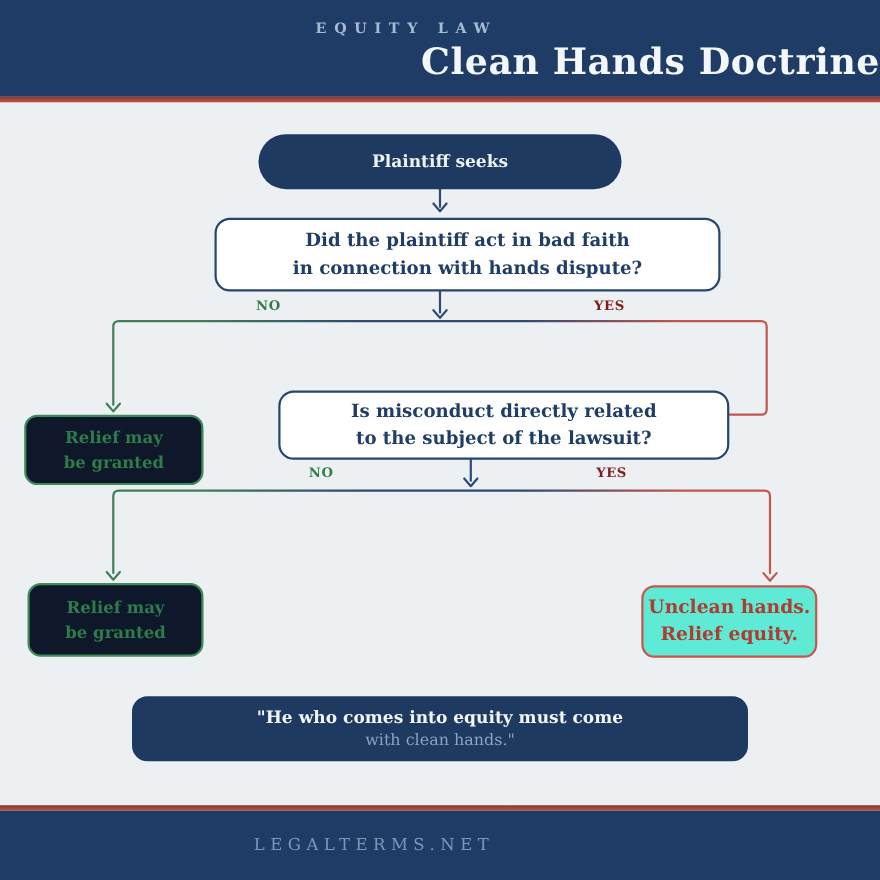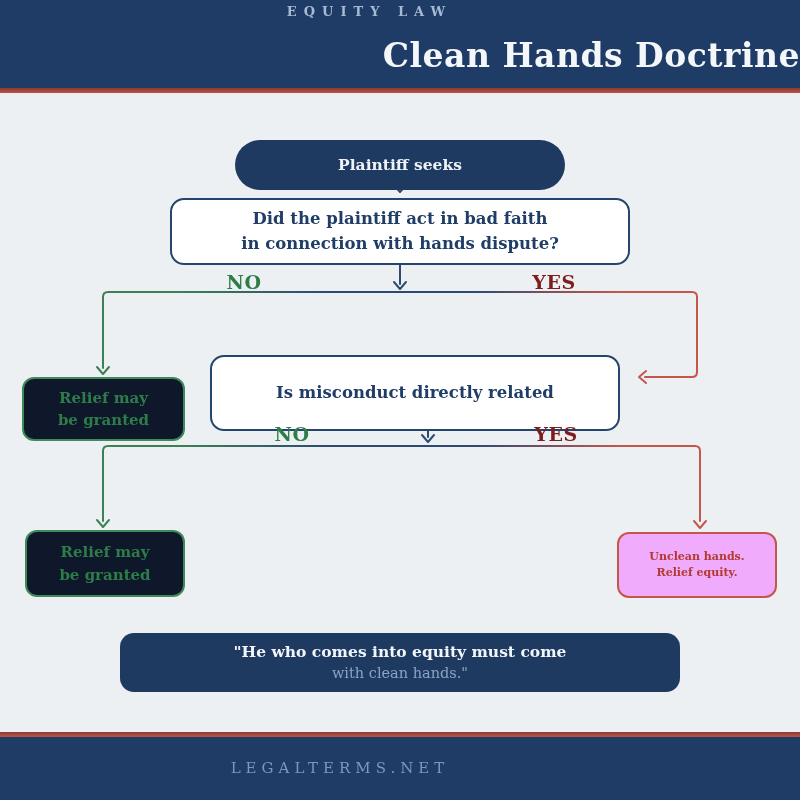--- a/index.html
+++ b/index.html
@@ -11,51 +11,51 @@
     font-family:"DejaVu Serif","Liberation Serif",serif;
     overflow:hidden;
   }
   
   .band-top{position:absolute;left:0;top:0;width:800px;height:88px;background:#1f3c66;}
   .divider-top{position:absolute;left:0;top:88px;width:800px;height:5px;
     background:linear-gradient(to bottom,#8c3a30,#b85547);}
   .divider-bottom{position:absolute;left:0;top:732px;width:800px;height:5px;
     background:linear-gradient(to bottom,#8c3a30,#b85547);}
   .band-bottom{position:absolute;left:0;top:737px;width:800px;height:63px;background:#1f3c66;}
-  .kicker{position:absolute;left:0;top:4px;width:739px;text-align:center;
+  .kicker{position:absolute;left:0;top:19px;width:739px;text-align:center;
     color:#a6bad4;font-size:13px;font-weight:bold;letter-spacing:7px;}
   .title{position:absolute;left:0;top:36px;width:800px;text-align:right;
     color:#f4f7fa;font-size:33px;font-weight:bold;letter-spacing:0.5px;}
   .site{position:absolute;left:0;top:759px;width:680px;text-align:center;
     color:#7d97ba;font-size:15px;letter-spacing:5px;}
   
   .connectors{position:absolute;left:0;top:0;width:800px;height:800px;pointer-events:none;}
   
   .node{position:absolute;display:flex;flex-direction:column;justify-content:center;
     text-align:center;box-sizing:border-box;}
   .node-start{left:235px;top:122px;width:330px;height:50px;border-radius:26px;
-    background:#1e3a61;color:#eef3f8;font-size:15.5px;font-weight:bold;line-height:1.32;margin-top:18px;}
+    background:#1e3a61;color:#eef3f8;font-size:15.5px;font-weight:bold;line-height:1.32;}
   .node-question{background:#ffffff;border:2px solid #24456e;border-radius:14px;
-    color:#1f3d66;font-size:16.5px;font-weight:bold;line-height:1.5;}
+    color:#1f3d66;font-size:16.5px;font-weight:bold;line-height:1.5;margin-left:25px;}
   .node-q1{left:170px;top:198px;width:460px;height:67px;}
-  .node-q2{left:210px;top:355px;width:410px;height:76px;}
+  .node-q2{left:228px;top:355px;width:410px;height:63px;}
   .node-green{background:#0f172a;border:2px solid #3e8a58;border-radius:12px;
     color:#2c7d49;font-size:15px;font-weight:bold;line-height:1.5;}
   .node-green-1{left:22px;top:377px;width:163px;height:64px;}
   .node-green-2{left:25px;top:530px;width:160px;height:67px;}
-  .node-red{background:#f0abfc;border:2px solid #c4574c;border-radius:12px;
-    color:#b13a31;font-size:11px;font-weight:bold;line-height:1.5;
-    left:617px;top:532px;width:160px;height:66px;}
+  .node-red{background:#5eead4;border:2px solid #c4574c;border-radius:12px;
+    color:#b13a31;font-size:17px;font-weight:bold;line-height:1.5;
+    left:583px;top:532px;width:160px;height:66px;}
   .node-quote{left:120px;top:633px;width:560px;height:59px;border-radius:14px;
     background:#1e3a61;line-height:1.5;}
   .quote-l1{color:#f2f5f9;font-size:15.5px;font-weight:bold;}
   .quote-l2{color:#8ba3c4;font-size:14.5px;}
   
   .branch-label{position:absolute;transform:translateX(-50%);
-    font-size:19px;font-weight:bold;letter-spacing:0.5px;}
+    font-size:12px;font-weight:bold;letter-spacing:0.5px;}
   .label-no{color:#2e7d46;}
   .label-yes{color:#7f1d1d;}
   .lbl-q1-no{left:244px;top:271px;}
   .lbl-q1-yes{left:554px;top:271px;}
   .lbl-q2-no{left:292px;top:423px;}
   .lbl-q2-yes{left:556px;top:423px;}
 </style>
 </head>
 <body>
 
@@ -118,20 +118,21 @@
   <div class="branch-label label-no lbl-q1-no">NO</div>
   <div class="branch-label label-yes lbl-q1-yes">YES</div>
 
   <div class="node node-green node-green-1">
     <div>Relief may</div>
     <div>be granted</div>
   </div>
 
   <div class="node node-question node-q2">
     <div>Is misconduct directly related</div>
+    <div>to the subject of the lawsuit?</div>
   </div>
 
   <div class="branch-label label-no lbl-q2-no">NO</div>
   <div class="branch-label label-yes lbl-q2-yes">YES</div>
 
   <div class="node node-green node-green-2">
     <div>Relief may</div>
     <div>be granted</div>
   </div>
 

